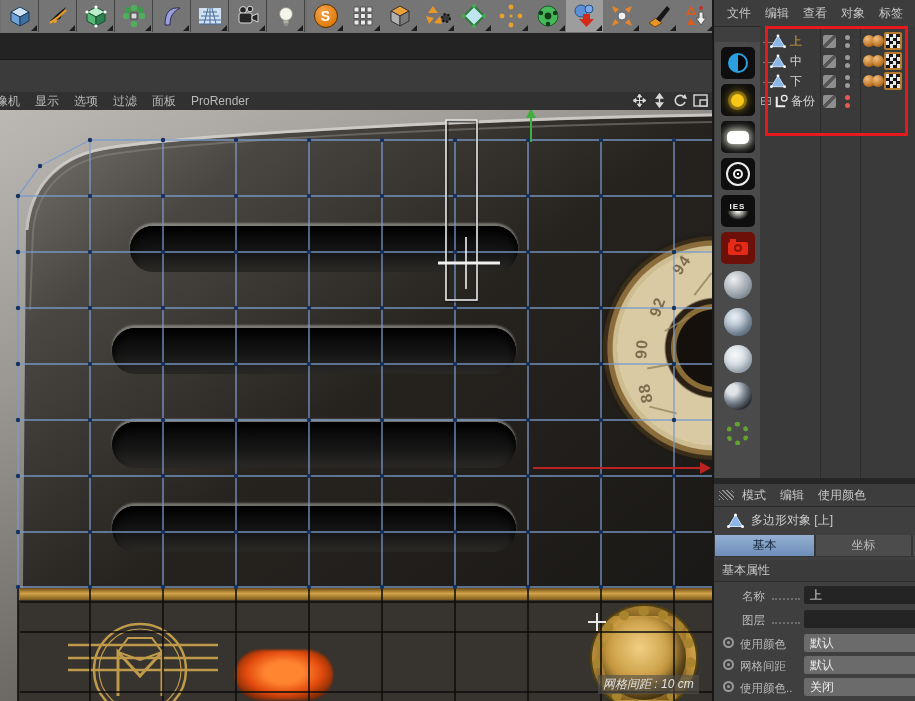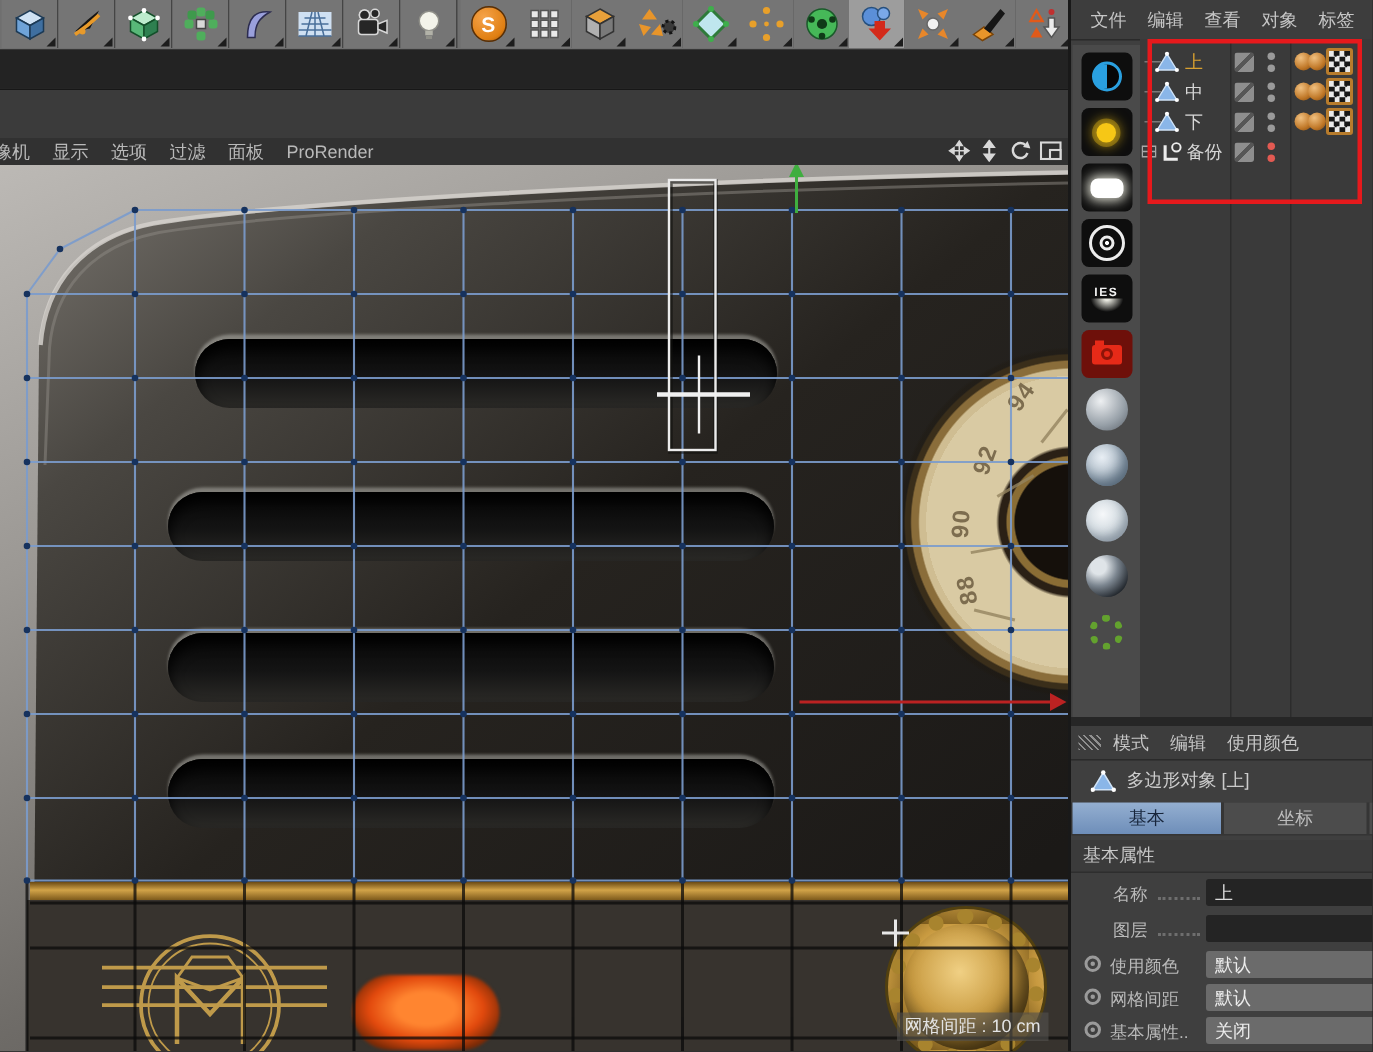--- a/index.html
+++ b/index.html
@@ -42,29 +42,29 @@
     background:linear-gradient(180deg,#6b4a14,#d2a348 45%,#7e5a1c);}
   #bottompanel{left:18px;top:490px;width:694px;height:101px;background:#37332e;}
   #lamp{left:235px;top:540px;width:98px;height:50px;border-radius:25px;
     background:radial-gradient(ellipse at 50% 45%,#ff8530 0 28%,#e2490d 55%,#7a2a06 78%,rgba(55,51,46,0) 100%);
     filter:blur(1px);}
   #knob{left:592px;top:496px;width:104px;height:104px;border-radius:50%;
     border:10px dotted #a8842e;box-sizing:border-box;
     background:radial-gradient(circle at 45% 38%,#f0d084,#c89a40 48%,#7a5a1c 82%);
     box-shadow:0 0 0 2px #52400f, inset -6px -8px 14px rgba(0,0,0,.55);}
   #gridlabel{left:598px;top:565px;padding:1px 5px;background:rgba(82,80,78,.62);
-    color:#e3e3e3;font-size:12px;white-space:nowrap;}
+    color:#e3e3e3;font-size:12px;white-space:nowrap;font-style:italic;}
   
   #rpanel{left:712px;top:0;width:203px;height:701px;background:#3f3f3f;border-left:2px solid #191919;box-sizing:border-box;}
   .menubar{position:absolute;left:0;width:203px;background:#3d3d3d;color:#c6c6c6;font-size:12px;
            display:flex;align-items:center;border-bottom:1px solid #2a2a2a;}
   .menubar .mi{margin-right:14px;white-space:nowrap;}
   .grip{width:15px;height:10px;margin:0 8px 0 5px;
     background:repeating-linear-gradient(45deg,#909090 0 1px,transparent 1px 3px);}
-  #palette{left:1px;top:30px;width:45px;height:452px;background:#4a4a4a;border-right:1px solid #303030;}
+  #palette{left:1px;top:42px;width:45px;height:452px;background:#4a4a4a;border-right:1px solid #303030;}
   .ptile{position:relative;width:34px;height:32px;margin:5px auto 0;background:#0e0e0e;border-radius:5px;
          display:flex;align-items:center;justify-content:center;overflow:hidden;}
   .ptile.nofill{background:transparent;}
   .psphere{width:28px;height:28px;border-radius:50%;}
   #omtree{left:46px;top:26px;width:157px;height:452px;background:#3a3a3a;}
   .omsep{position:absolute;top:0;width:1px;height:452px;background:#2c2c2c;}
   .omrow{position:absolute;left:0;width:157px;height:20px;display:flex;align-items:center;font-size:12px;color:#d6d6d6;}
   .omdash{color:#8f8f8f;margin-left:3px;width:7px;font-size:11px;}
   .omname{margin-left:4px;width:34px;}
   .slashsq{position:absolute;left:63px;width:13px;height:13px;border-radius:2px;background:#8e8e8e;
@@ -625,21 +625,21 @@
     <span class="frlabel" style="left:26px">使用颜色</span>
     <div class="fbox drop">默认</div>
   </div>
   <div class="fieldrow" style="top:655px">
     <span class="rad"></span>
     <span class="frlabel" style="left:26px">网格间距</span>
     <div class="fbox drop">默认</div>
   </div>
   <div class="fieldrow" style="top:677px">
     <span class="rad"></span>
-    <span class="frlabel" style="left:26px">基本属性..</span>
+    <span class="frlabel" style="left:26px">使用颜色..</span>
     <div class="fbox drop">关闭</div>
   </div>
   <div class="fieldrow" style="top:699px">
     
   </div>
 </div>
 
 </div>
 
 </body></html>

